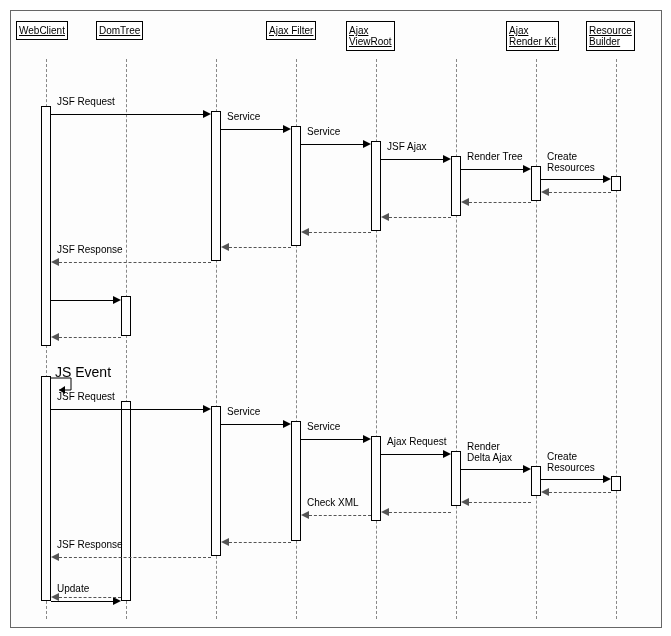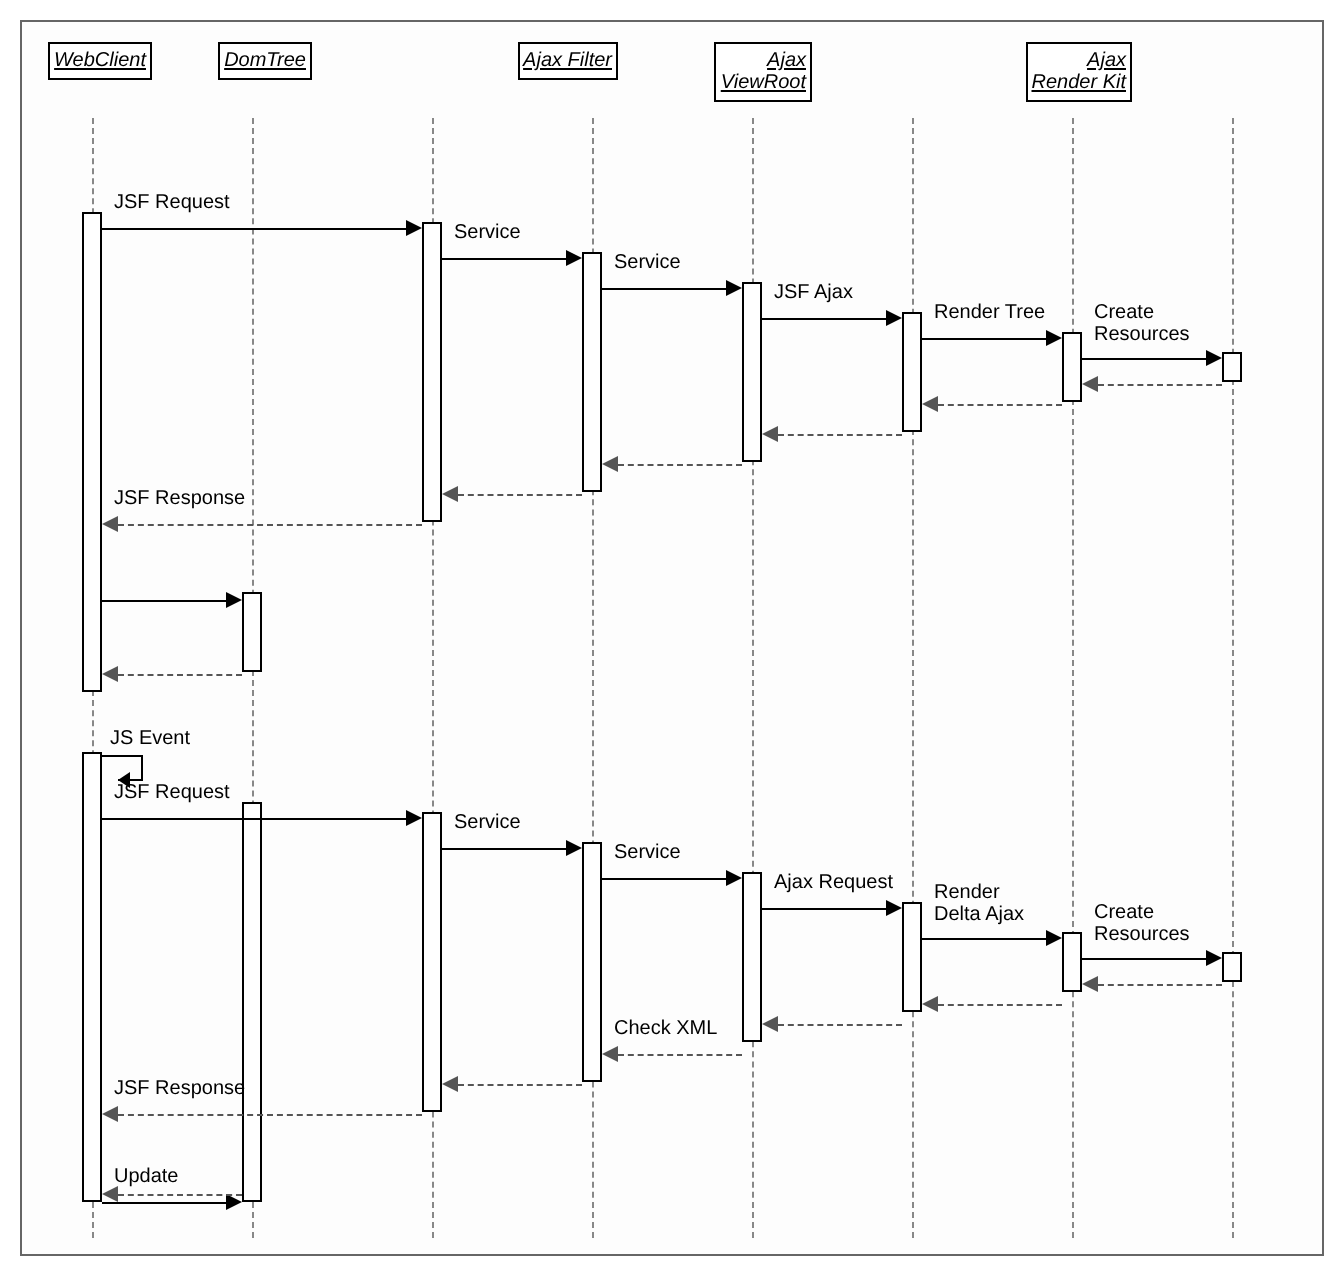--- a/index.html
+++ b/index.html
@@ -1,46 +1,48 @@
 <!DOCTYPE html>
 <html><head>
 <meta charset="utf-8">
 <style>
   body { margin:0; font-family: Arial, sans-serif; font-size:10px; color:#000; }
   .frame { position:relative; width:671px; height:636px; background:#fff; }
   .canvas { position:absolute; left:10px; top:10px; width:650px; height:616px; border:1px solid #666; background:#fdfdfd; }
-  .participant { position:absolute; top:10px; width:60px; text-align:right;font-style:italic; }
+  .participant { position:absolute; top:10px; width:60px; text-align:left; }
   .participant .box { border:1px solid #000; background:#fff; padding:3px 2px; display:inline-block; line-height:1.1; text-decoration:underline; }
   .lifeline { position:absolute; top:48px; width:0; height:560px; border-left:1px dashed #888; }
   .activation { position:absolute; width:10px; background:#fff; border:1px solid #000; box-sizing:border-box; }
   .msg { position:absolute; height:14px; }
   .msg .label { position:absolute; top:-12px; left:6px; white-space:nowrap; font-size:10px; }
   .msg .line { position:absolute; top:6px; left:0; right:8px; height:0; }
   .msg.solid .line { border-top:1px solid #000; }
   .msg.dashed .line { border-top:1px dashed #555; }
   .msg .head-r { position:absolute; right:0; top:2px; width:0; height:0; border-left:8px solid #000; border-top:4px solid transparent; border-bottom:4px solid transparent; }
   .msg .head-l { position:absolute; left:0; top:2px; width:0; height:0; border-right:8px solid #000; border-top:4px solid transparent; border-bottom:4px solid transparent; }
   .msg.dashed .head-l { border-right-color:#555; }
   .msg.dashed .line { left:8px; right:0; }
   .selfmsg { position:absolute; }
-  .selfmsg .label { position:absolute; top:-12px; left:4px; white-space:nowrap; font-size:10px; }
+  .selfmsg .label { position:absolute; top:-12px; left:4px; white-space:nowrap; font-size:14px; }
 </style>
 </head>
 <body>
 
 <div class="frame">
   <div class="canvas">
 
     <div class="participant" style="left:5px"><span class="box">WebClient</span></div>
     <div class="participant" style="left:85px"><span class="box">DomTree</span></div>
-    <div class="participant" style="left:238px"><span class="box">Ajax Filter</span></div>
+    <div class="participant" style="left:255px"><span class="box">Ajax Filter</span></div>
     <div class="participant" style="left:335px"><span class="box" style="white-space:pre">Ajax
 ViewRoot</span></div>
     <div class="participant" style="left:495px"><span class="box" style="white-space:pre">Ajax
 Render Kit</span></div>
+    <div class="participant" style="left:575px"><span class="box" style="white-space:pre">Resource
+Builder</span></div>
 
     <div class="lifeline" style="left:35px"></div>
     <div class="lifeline" style="left:115px"></div>
     <div class="lifeline" style="left:205px"></div>
     <div class="lifeline" style="left:285px"></div>
     <div class="lifeline" style="left:365px"></div>
     <div class="lifeline" style="left:445px"></div>
     <div class="lifeline" style="left:525px"></div>
     <div class="lifeline" style="left:605px"></div>
 
@@ -175,21 +177,21 @@
         <div class="head-l"></div>
       </div>
     <div class="msg dashed" style="left:450px; width:70px; top:485px">
         <div class="line"></div>
         <div class="head-l"></div>
       </div>
     <div class="msg dashed" style="left:370px; width:70px; top:495px">
         <div class="line"></div>
         <div class="head-l"></div>
       </div>
-    <div class="msg dashed" style="left:290px; width:70px; top:510px">
+    <div class="msg dashed" style="left:290px; width:70px; top:498px">
         <span class="label">Check XML</span>
         <div class="line"></div>
         <div class="head-l"></div>
       </div>
     <div class="msg dashed" style="left:210px; width:70px; top:525px">
         <div class="line"></div>
         <div class="head-l"></div>
       </div>
     <div class="msg dashed" style="left:40px; width:160px; top:540px">
         <span class="label">JSF Response</span>

